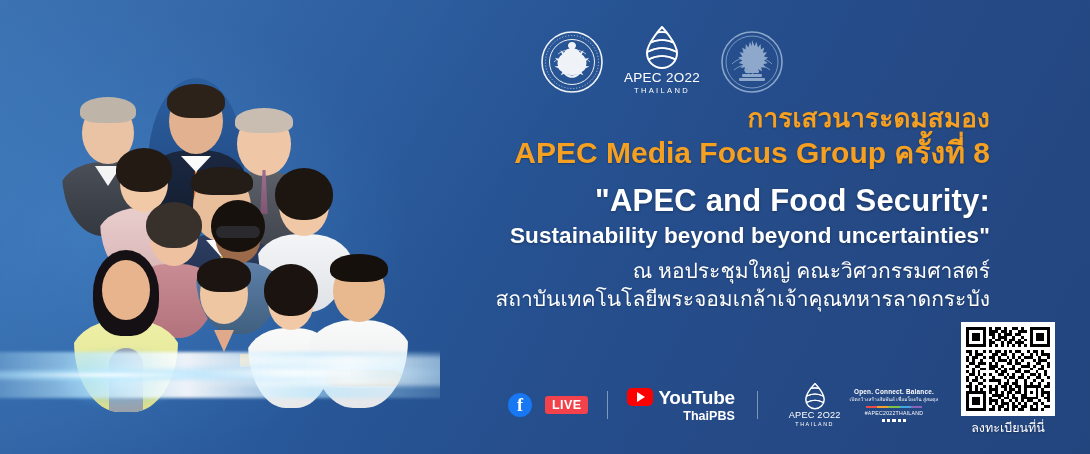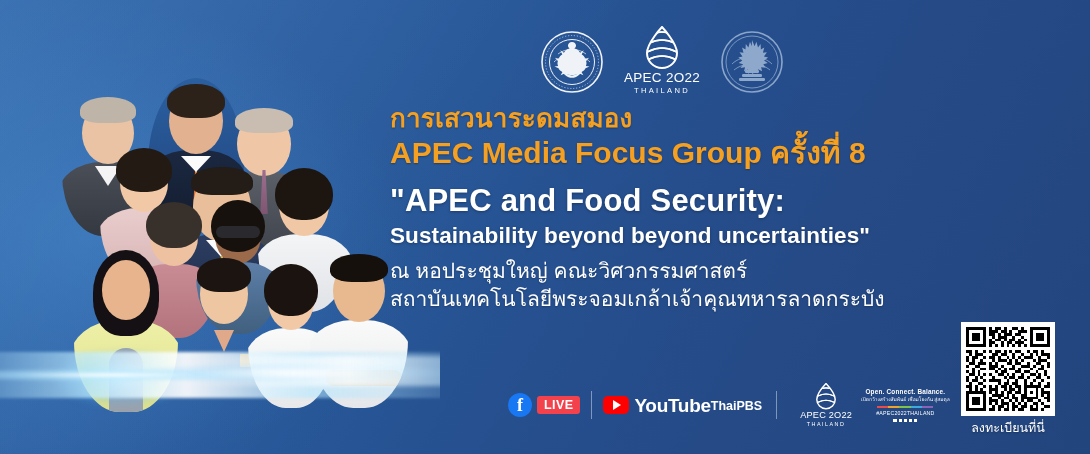--- a/index.html
+++ b/index.html
@@ -84,21 +84,21 @@
   }
   .glow-spot{
     position:absolute; left:56px; bottom:48px; width:130px; height:56px;
     background:radial-gradient(ellipse at center, rgba(160,225,255,.95) 0%, rgba(90,185,250,.4) 42%, rgba(60,150,230,0) 76%);
     filter:blur(3px); pointer-events:none;
   }
 
   
   .txt{
     position:absolute; left:390px; top:104px; width:600px;
-    text-align:left;
+    text-align:right;
   }
   .t-orange{
     color:#f5a020; font-weight:700; line-height:1.14;
     text-shadow:0 1px 2px rgba(0,0,0,.28);
   }
   .line1{ font-size:26px; letter-spacing:.2px; }
   .line2{ font-size:30px; letter-spacing:0; margin-top:2px; }
 
   .t-white{
     color:#ffffff; font-weight:700;
@@ -112,21 +112,21 @@
   }
 
   .venue{
     color:#fff; font-weight:400; font-size:21px; line-height:1.34;
     margin-top:8px; text-shadow:0 1px 2px rgba(0,0,0,.25);
   }
 
   
   .social{
     position:absolute; left:508px; top:386px;
-    height:38px; display:flex; align-items:center; gap:0;
+    height:38px; display:flex; align-items:center; gap:8px;
   }
   .fb-ico{
     width:24px; height:24px; border-radius:50%;
     background:#1877f2; position:relative; flex:0 0 auto;
   }
   .fb-ico::after{
     content:"f"; position:absolute; left:0; right:0; top:50%;
     transform:translateY(-52%);
     text-align:center; color:#fff; font-size:18px; font-weight:700;
     font-family:"Liberation Serif","DejaVu Serif",serif; line-height:1;
@@ -139,21 +139,21 @@
   .handles{
     margin-left:10px; color:#fff; font-size:12.6px; line-height:1.35;
     text-align:left; white-space:nowrap;
   }
   .handles .sep{ color:#8fb3df; padding:0 3px; }
   .vrule{
     width:1px; height:28px; background:rgba(255,255,255,.42);
     margin:0 11px;
   }
   .yt{
-    display:flex; align-items:center; line-height:1;
+    display:flex; flex-direction:column; align-items:flex-end; line-height:1;
   }
   .yt-row{ display:flex; align-items:center; gap:5px; }
   .yt-btn{
     width:26px; height:18px; background:#ff0000; border-radius:5px;
     position:relative;
   }
   .yt-btn::after{
     content:""; position:absolute; left:9.5px; top:50%;
     transform:translateY(-50%);
     border-left:8px solid #fff;

